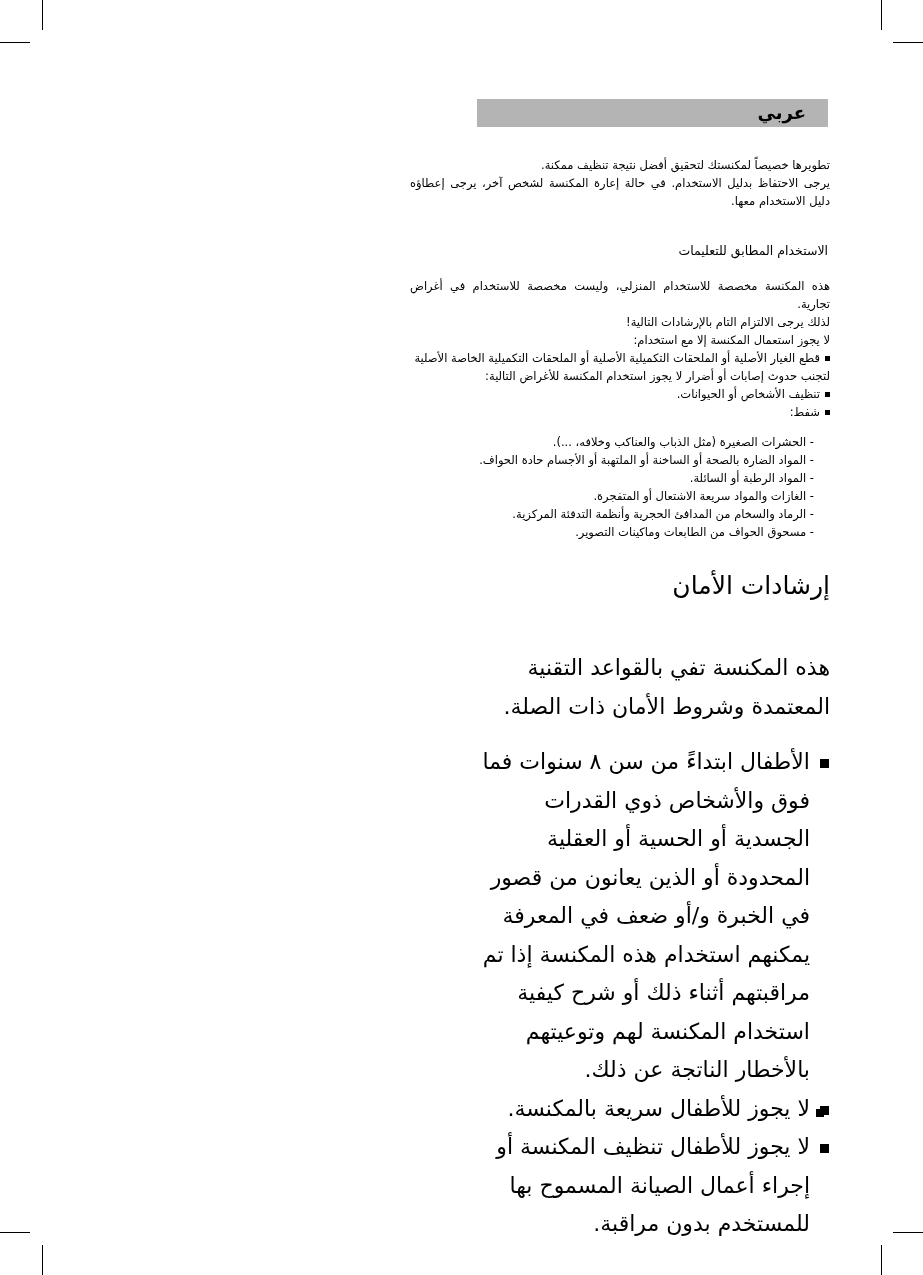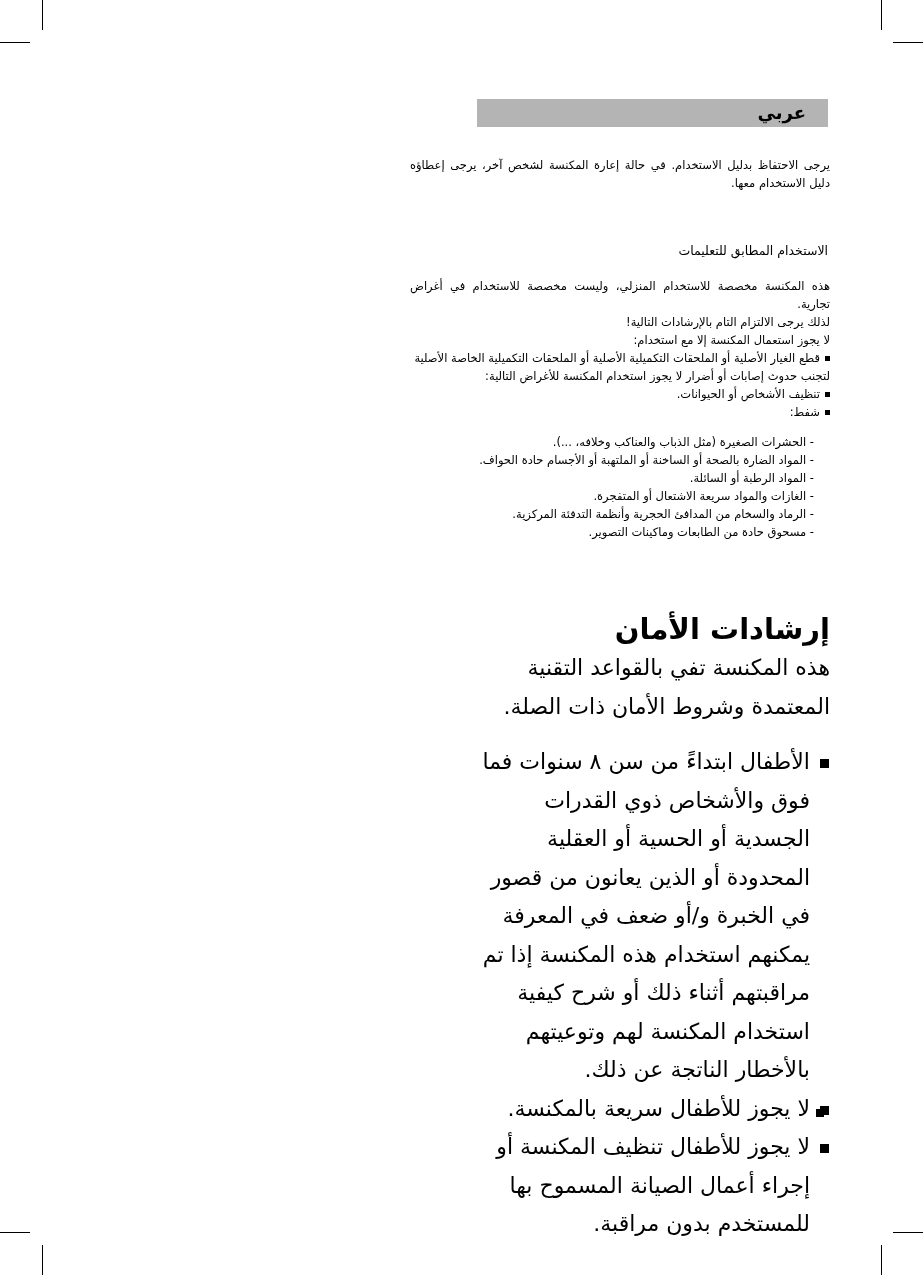--- a/index.html
+++ b/index.html
@@ -29,21 +29,21 @@
   .h-small {
     position:absolute; right:2px; font-size:12.5px; font-weight:normal; line-height:18px;
   }
   .bullet-sq {
     display:inline-block; width:5px; height:5px; background:#000;
     margin-left:5px; vertical-align:middle;
   }
   .dash-list { margin:12px; padding:0; list-style:none; padding-right:4px; }
   .dash-list li { line-height:18px; }
   .big-title {
-    position:absolute; right:0; top:609px; font-size:29px; font-weight:bold; line-height:40px;
+    position:absolute; right:0; top:566px; font-size:25px; font-weight:normal; line-height:40px;
   }
   .big {
     position:absolute; right:0; width:420px; font-size:22px; line-height:38.5px;
   }
   .big p { margin:17px; }
   .big-item { position:relative; padding-right:20px; }
   .big-item .bsq {
     position:absolute; right:1px; top:16px; width:9px; height:9px; background:#000;
   }
   .warn {
@@ -66,40 +66,41 @@
 <div class="crop" style="left:893px;top:1232px;width:30px;height:1px;"></div>
 <div class="crop" style="left:881px;top:1245px;width:1px;height:30px;"></div>
 
 <div class="page">
 
   <div class="lang-bar">
     <span>عربي</span>
   </div>
 
   <div class="small" style="top:156px;">
+    <p>تطويرها خصيصاً لمكنستك لتحقيق أفضل نتيجة تنظيف ممكنة.</p>
     <p>يرجى الاحتفاظ بدليل الاستخدام. في حالة إعارة المكنسة لشخص آخر، يرجى إعطاؤه دليل الاستخدام معها.</p>
   </div>
 
   <div class="h-small" style="top:242px;">الاستخدام المطابق للتعليمات</div>
 
   <div class="small" style="top:277px;">
     <p>هذه المكنسة مخصصة للاستخدام المنزلي، وليست مخصصة للاستخدام في أغراض تجارية.</p>
     <p>لذلك يرجى الالتزام التام بالإرشادات التالية!</p>
     <p>لا يجوز استعمال المكنسة إلا مع استخدام:</p>
     <p><span class="bullet-sq"></span><span>قطع الغيار الأصلية أو الملحقات التكميلية الأصلية أو الملحقات التكميلية الخاصة الأصلية</span></p>
     <p class="bold">لتجنب حدوث إصابات أو أضرار لا يجوز استخدام المكنسة للأغراض التالية:</p>
     <p><span class="bullet-sq"></span><span>تنظيف الأشخاص أو الحيوانات.</span></p>
     <p><span class="bullet-sq"></span><span>شفط:</span></p>
     <ul class="dash-list">
       <li>- الحشرات الصغيرة (مثل الذباب والعناكب وخلافه، ...).</li>
       <li>- المواد الضارة بالصحة أو الساخنة أو الملتهبة أو الأجسام حادة الحواف.</li>
       <li>- المواد الرطبة أو السائلة.</li>
       <li>- الغازات والمواد سريعة الاشتعال أو المتفجرة.</li>
       <li>- الرماد والسخام من المدافئ الحجرية وأنظمة التدفئة المركزية.</li>
-      <li>- مسحوق حادة من الطابعات وماكينات التصوير.</li>
+      <li>- مسحوق الحواف من الطابعات وماكينات التصوير.</li>
     </ul>
   </div>
 
   <div class="big-title">إرشادات الأمان</div>
 
   <div class="big" style="top:632px;">
     <p style="width:330px;margin-right:0;">هذه المكنسة تفي بالقواعد التقنية المعتمدة وشروط الأمان ذات الصلة.</p>
     <div class="big-item" style="width:330px;">
       <span class="bsq"></span>
       <span>الأطفال ابتداءً من سن ٨ سنوات فما فوق والأشخاص ذوي القدرات الجسدية أو الحسية أو العقلية المحدودة أو الذين يعانون من قصور في الخبرة و/أو ضعف في المعرفة يمكنهم استخدام هذه المكنسة إذا تم مراقبتهم أثناء ذلك أو شرح كيفية استخدام المكنسة لهم وتوعيتهم بالأخطار الناتجة عن ذلك.</span>

